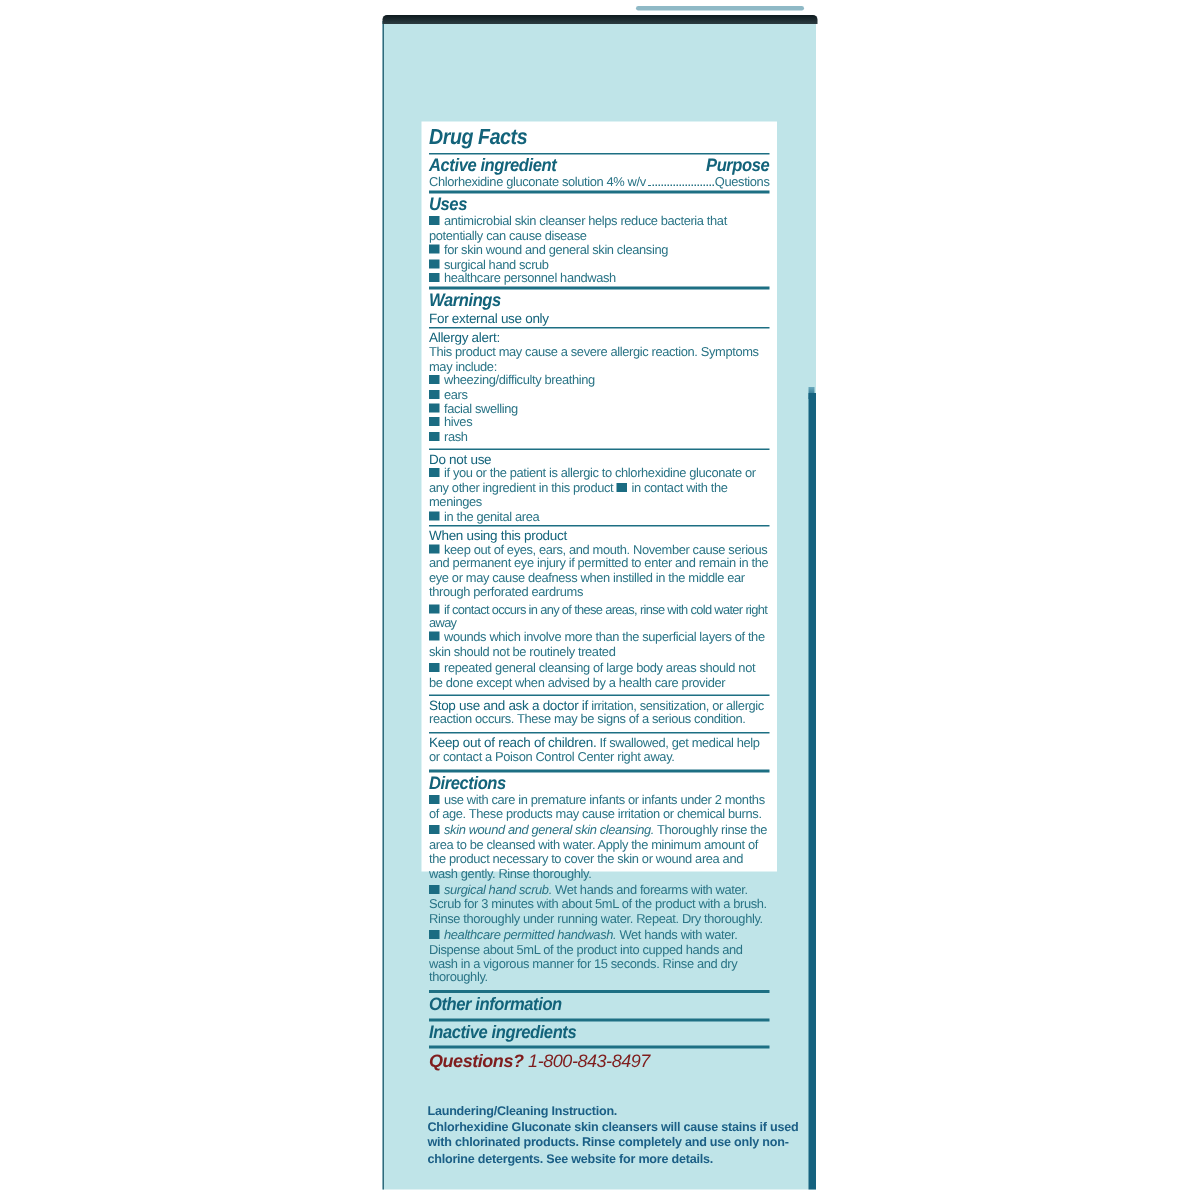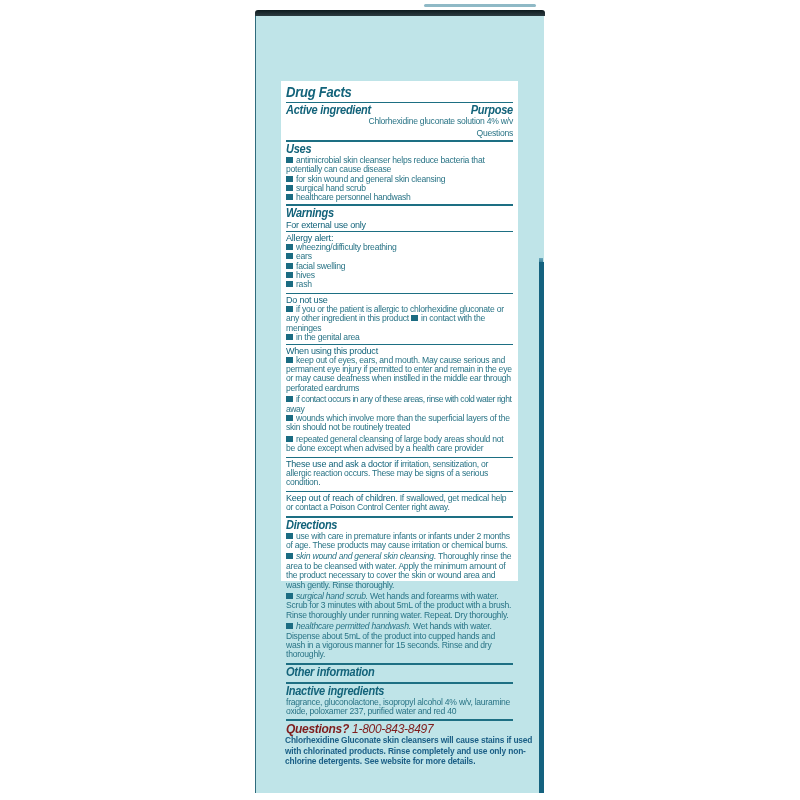--- a/index.html
+++ b/index.html
@@ -19,21 +19,21 @@
            background:#ffffff; color:#1a6a7d; box-sizing:border-box;
            padding:2px 5px 0 5px; font-family:"Liberation Sans", sans-serif;margin-top:43px; }
   .h1 { font-size:14.5px; font-weight:bold; font-style:italic; color:#13637a;
         letter-spacing:-0.3px; line-height:17px; margin:0; padding-top:1px;
         transform:scaleX(0.9); transform-origin:left; }
   .hsec { font-size:12px; font-weight:bold; font-style:italic; color:#13637a;
           line-height:13px; letter-spacing:-0.3px; transform:scaleX(0.92);
           transform-origin:left; white-space:nowrap; }
   .rule-thin { border-top:1px solid #1d6f83; margin:1px 0 1px 0; }
   .rule-thick { border-top:2px solid #1d6f83; margin:1px 0 1px 0; }
-  .t { font-size:8.6px; line-height:9.4px; color:#2a7486; letter-spacing:-0.25px;flex-direction:column; }
+  .t { font-size:8.6px; line-height:9.4px; color:#2a7486; letter-spacing:-0.25px; }
   .bullet { display:inline-block; width:7px; height:6px; background:#1b6c82;
             margin-right:3px; vertical-align:0px; }
   .sub { font-size:9px; font-weight:normal; color:#13637a; line-height:10px;
          letter-spacing:-0.2px; }
   .row { display:flex; justify-content:space-between; align-items:flex-end;text-align:right; }
   .leader { flex:1; border-bottom:1px dotted #2a7486; margin:0 1px 2px 1px; }
   .sgap { height:2px; }
   .it { font-style:italic; }
   .footer { position:absolute; left:285px; top:735px; width:250px;
             font-family:"Liberation Sans", sans-serif; font-weight:bold;
@@ -72,50 +72,51 @@
     <div><span class="bullet"></span><span>for skin wound and general skin cleansing</span></div>
     <div><span class="bullet"></span><span>surgical hand scrub</span></div>
     <div><span class="bullet"></span><span>healthcare personnel handwash</span></div>
   </div>
   <div class="rule-thick"></div>
 
   <div class="hsec">Warnings</div>
   <div class="sub">For external use only</div>
   <div class="rule-thin"></div>
   <div class="sub">Allergy alert:</div>
+  <div class="t">This product may cause a severe allergic reaction. Symptoms may include:</div>
   <div class="t">
     <div><span class="bullet"></span><span>wheezing/difficulty breathing</span></div>
     <div><span class="bullet"></span><span>ears</span></div>
     <div><span class="bullet"></span><span>facial swelling</span></div>
     <div><span class="bullet"></span><span>hives</span></div>
     <div><span class="bullet"></span><span>rash</span></div>
   </div>
   <div class="rule-thin" style="margin-top:3px;"></div>
 
   <div class="sub">Do not use</div>
   <div class="t">
     <span class="bullet"></span><span>if you or the patient is allergic to chlorhexidine gluconate or any other ingredient in this product</span>
     <span class="bullet"></span><span>in contact with the meninges</span><br>
     <span class="bullet"></span><span>in the genital area</span>
   </div>
   <div class="rule-thin"></div>
 
   <div class="sub">When using this product</div>
   <div class="t">
-    <div><span class="bullet"></span><span>keep out of eyes, ears, and mouth. May cause serious and permanent eye injury if permitted to enter and remain in the eye or may cause deafness when instilled in the middle ear through perforated eardrums</span></div>
+    <div><span class="bullet"></span><span>keep out of eyes, ears, and mouth. November cause serious and permanent eye injury if permitted to enter and remain in the eye or may cause deafness when instilled in the middle ear through perforated eardrums</span></div>
     <div class="sgap"></div>
     <div style="letter-spacing:-0.45px;"><span class="bullet"></span><span>if contact occurs in any of these areas, rinse with cold water right away</span></div>
     <div><span class="bullet"></span><span>wounds which involve more than the superficial layers of the skin should not be routinely treated</span></div>
     <div class="sgap"></div>
     <div><span class="bullet"></span><span>repeated general cleansing of large body areas should not be done except when advised by a health care provider</span></div>
   </div>
   <div class="rule-thin" style="margin-top:3px;"></div>
 
   <div class="t">
-    <span class="sub">These use and ask a doctor if</span>
+    <span class="sub">Stop use and ask a doctor if</span>
     <span>irritation, sensitization, or allergic reaction occurs. These may be signs of a serious condition.</span>
   </div>
   <div class="rule-thin" style="margin-top:3px;"></div>
   <div class="t">
     <span class="sub">Keep out of reach of children.</span>
     <span>If swallowed, get medical help or contact a Poison Control Center right away.</span>
   </div>
   <div class="rule-thick" style="margin-top:3px;"></div>
 
   <div class="hsec">Directions</div>
@@ -127,24 +128,24 @@
     <div><span class="bullet"></span><span class="it">surgical hand scrub.</span> <span>Wet hands and forearms with water. Scrub for 3 minutes with about 5mL of the product with a brush. Rinse thoroughly under running water. Repeat. Dry thoroughly.</span></div>
     <div class="sgap"></div>
     <div><span class="bullet"></span><span class="it">healthcare permitted handwash.</span> <span>Wet hands with water. Dispense about 5mL of the product into cupped hands and wash in a vigorous manner for 15 seconds. Rinse and dry thoroughly.</span></div>
   </div>
   <div class="rule-thick" style="margin-top:3px;"></div>
 
   <div class="hsec">Other information</div>
   <div class="rule-thick" style="margin-top:3px;"></div>
 
   <div class="hsec">Inactive ingredients</div>
-  <div class="t">fragrance, gluconolactone, isopropyl alcohol 4% w/v, lauramine oxide, poloxamer 237, purified water and red 40</div>
   <div class="rule-thick" style="margin-top:2px;"></div>
 
   <div class="questions">
     <span>Questions?</span>
     <span class="phone">1-800-843-8497</span>
   </div>
 </div>
 
 <div class="footer">
+  <div>Laundering/Cleaning Instruction.</div>
   <div>Chlorhexidine Gluconate skin cleansers will cause stains if used with chlorinated products. Rinse completely and use only non-chlorine detergents. See website for more details.</div>
 </div>
 
 </body></html>

